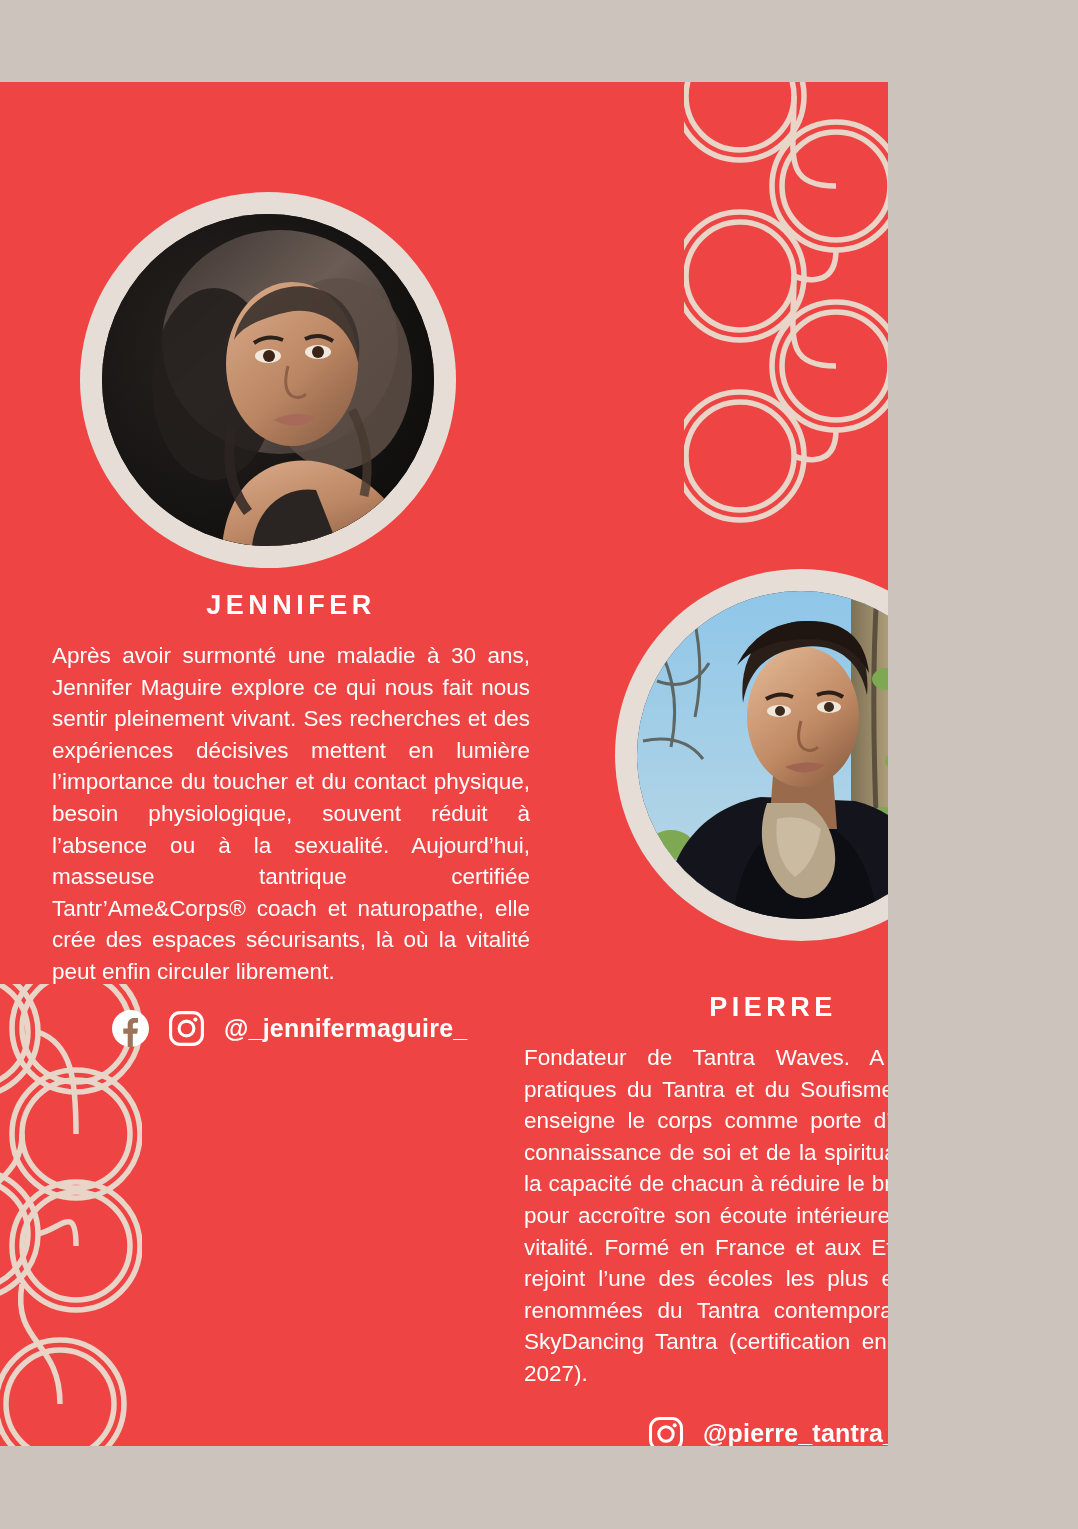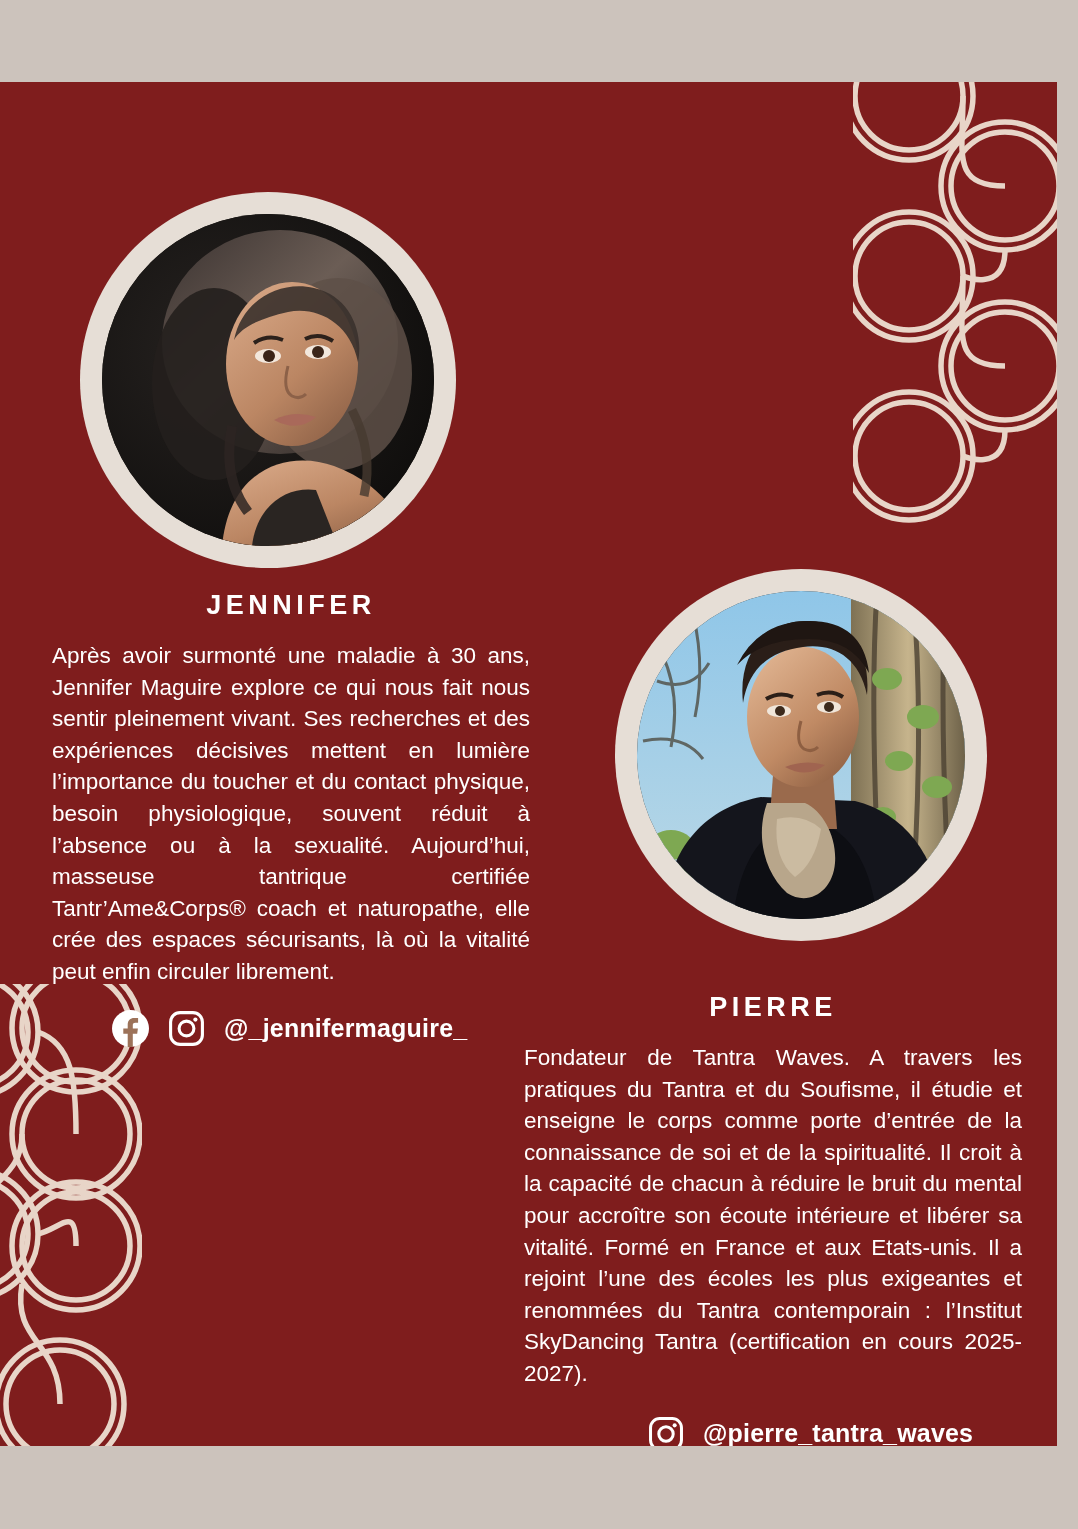--- a/index.html
+++ b/index.html
@@ -12,22 +12,22 @@
   #page {
     position:relative;
     width:1078px; height:1529px;
     background:#CCC3BC;
     overflow:hidden;
   }
   
   #brown-panel {
     position:absolute;
     left:0; top:82px;
-    width:1057px; height:1364px;
-    background:#7f1d1d;
+    width:888px; height:1364px;
+    background:#ef4444;
     overflow:hidden;
   }
   
   .deco {
     position:absolute;
     pointer-events:none;
   }
   #deco-top-right { right:-6px; top:-28px; width:210px; height:470px; }
   #deco-bottom-left { left:-88px; bottom:-18px; width:230px; height:480px; }
 

